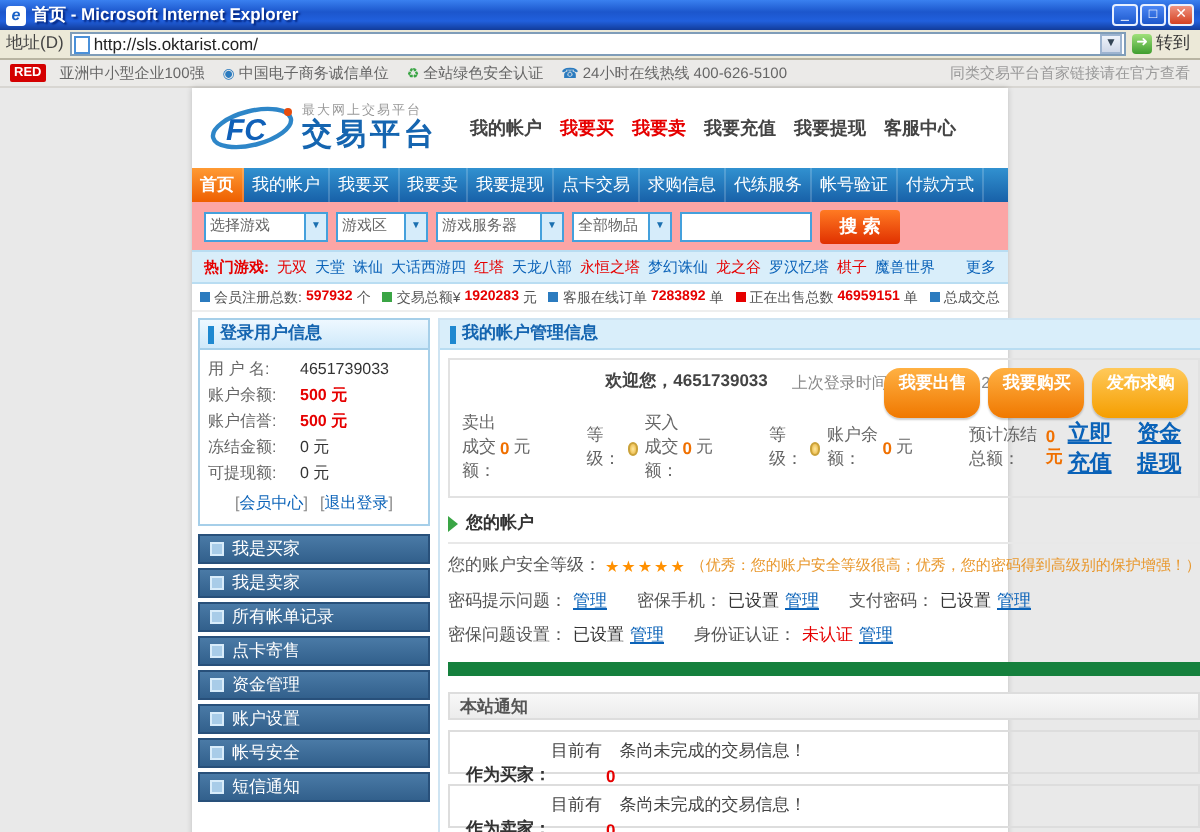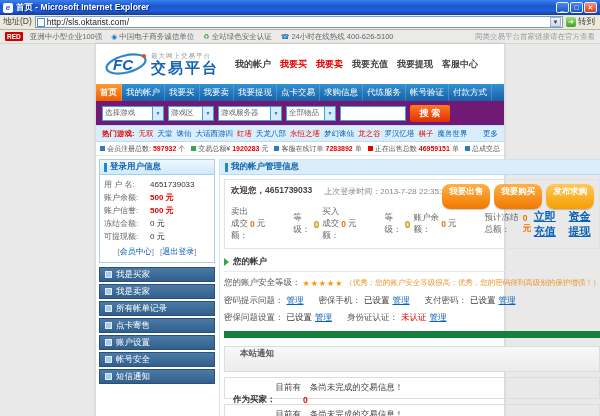--- a/index.html
+++ b/index.html
@@ -47,21 +47,21 @@
 .tagline{font-size:6.5px;color:#999;letter-spacing:1px;}
 .brand{font-size:15px;font-weight:bold;color:#1565b0;letter-spacing:2px;}
 .headnav{display:flex;gap:9px;margin-left:16px;font-size:9px;font-weight:bold;}
 .hnav{color:#444;cursor:pointer;white-space:nowrap;}
 .hnav.hl{color:#e60000;}
 
 .mainnav{height:17px;flex:none;display:flex;background:linear-gradient(#3191d0,#1861a8);overflow:hidden;}
 .tab{color:#fff;font-size:8.5px;line-height:17px;padding:0 4px;border-right:1px solid rgba(255,255,255,.18);cursor:pointer;white-space:nowrap;}
 .tab.active{background:linear-gradient(#ff9a33,#ee5f00);font-weight:bold;}
 
-.searchrow{height:24px;flex:none;display:flex;align-items:center;gap:4px;padding:8px 6px;background:#701a75;}
+.searchrow{height:24px;flex:none;display:flex;align-items:center;gap:4px;padding:8px 6px;background:#fca5a5;}
 .selects{display:flex;gap:4px;}
 .sel{height:15px;border:1px solid #44a0dc;display:flex;align-items:center;font-size:7.5px;color:#666;cursor:pointer;background:#fff;}
 .sel-txt{flex:1;padding:0 2px;white-space:nowrap;overflow:hidden;}
 .sel-arr{width:11px;height:13px;background:#d6ecfa;border-left:1px solid #44a0dc;color:#1a6fb0;font-size:5px;line-height:13px;text-align:center;font-style:normal;flex:none;}
 .kw{width:66px;height:15px;border:1px solid #44a0dc;font-size:8px;padding:0 2px;outline:none;font-family:inherit;}
 .searchbtn{width:40px;height:17px;background:linear-gradient(#ff7a22,#e03000);color:#fff;font-size:9px;font-weight:bold;text-align:center;line-height:17px;border-radius:2px;cursor:pointer;flex:none;}
 
 .hotrow{height:17px;flex:none;background:#d9eefa;border-top:1px solid #b9ddf2;border-bottom:1px solid #b9ddf2;display:flex;align-items:center;gap:4px;padding:0 6px;font-size:7.5px;white-space:nowrap;overflow:hidden;}
 .hotlabel{color:#e60000;font-weight:bold;flex:none;}
 .games{display:flex;gap:4px;}
@@ -89,21 +89,21 @@
 .slink{color:#0a62b8;cursor:pointer;}
 .slink::before{content:"[";color:#888;}
 .slink::after{content:"]";color:#888;}
 .smenu{margin-top:4px;}
 .mitem{height:15px;margin-bottom:2px;background:linear-gradient(#4a7aa6,#32608c);border:1px solid #28507a;display:flex;align-items:center;gap:4px;padding:0 5px;color:#fff;font-size:8.5px;cursor:pointer;}
 .micon{width:7px;height:7px;background:#a8cce8;border:1px solid #d8ecfa;flex:none;}
 
 .mainarea{flex:1;border:1px solid #cfe4f2;padding-bottom:4px;display:flex;flex-direction:column;}
 .mtitle{height:15px;background:#d9eefa;border-bottom:1px solid #b9ddf2;display:flex;align-items:center;gap:3px;padding:0 5px;color:#1565b0;font-weight:bold;font-size:8.5px;flex:none;}
 .welcome{margin:4px 4px 0;border:1px solid #e2e2e2;padding:5px 6px 6px;position:relative;font-size:8.5px;}
-.greetrow{display:flex;align-items:center;gap:12px;}
+.greetrow{display:flex;align-items:center;gap:12px;justify-content:center;}
 .greet{color:#444;font-weight:bold;}
 .lastlogin{color:#888;font-size:8px;}
 .wbtns{position:absolute;top:4px;right:5px;display:flex;gap:4px;}
 .obtn{height:25px;line-height:15px;padding:0 7px;border-radius:8px;background:linear-gradient(#ffb143,#f07800);color:#fff;font-weight:bold;font-size:8.5px;cursor:pointer;white-space:nowrap;box-shadow:0 1px 1px rgba(0,0,0,.2);}
 .obtn.alt{background:linear-gradient(#ffc95a,#f59e00);}
 .wrows{margin-top:9px;display:flex;flex-direction:row;gap:3px;color:#666;}
 .wrow{display:flex;align-items:center;}
 .orange{color:#f07000;padding:0 2px;font-weight:bold;}
 .extra{margin-left:28px;display:flex;align-items:center;gap:2px;}
 .medal{width:7px;height:7px;border-radius:50%;background:radial-gradient(#ffe9a0,#e8b23c);border:1px solid #caa23a;display:inline-block;}
@@ -116,21 +116,21 @@
 .secline{margin-top:5px;display:flex;align-items:center;gap:2px;color:#555;white-space:nowrap;overflow:hidden;}
 .stars{color:#ff9000;font-size:8px;letter-spacing:1px;}
 .secnote{color:#e8972c;font-size:7.5px;}
 .secrows{margin-top:6px;display:flex;flex-direction:column;gap:5px;padding-bottom:7px;border-bottom:7px solid #15803d;}
 .arow{display:flex;gap:15px;color:#555;}
 .aitem{display:flex;gap:3px;align-items:center;}
 .okst{color:#333;}
 .warn{color:#e60000;}
 .manage{color:#0a62b8;text-decoration:underline;cursor:pointer;}
 
-.nothead{margin:8px 4px 0;height:26px;line-height:13px;background:linear-gradient(#f8f8f8,#ececec);border:1px solid #ddd;padding:0 15px;font-weight:bold;font-size:8.5px;color:#555;}
+.nothead{margin:8px 4px 0;height:14px;line-height:13px;background:linear-gradient(#f8f8f8,#ececec);border:1px solid #ddd;padding:0 5px;font-weight:bold;font-size:8.5px;color:#555;}
 .nbox{margin:5px 4px 0;border:1px solid #ddd;height:22px;display:flex;align-items:center;padding:0 8px;font-size:8.5px;color:#444;}
 .nbox b{color:#333;margin-top:24px;}
 .nbox .red{color:#e60000;padding:0 2px;}
 </style>
 </head>
 <body>
 
 <div class="window">
 
   <div class="titlebar">
@@ -341,20 +341,24 @@
               <div class="mitem">
                 <i class="micon"></i>
                 <span>所有帐单记录</span>
               </div>
               <div class="mitem">
                 <i class="micon"></i>
                 <span>点卡寄售</span>
               </div>
               <div class="mitem">
                 <i class="micon"></i>
+                <span>资金管理</span>
+              </div>
+              <div class="mitem">
+                <i class="micon"></i>
                 <span>账户设置</span>
               </div>
               <div class="mitem">
                 <i class="micon"></i>
                 <span>帐号安全</span>
               </div>
               <div class="mitem">
                 <i class="micon"></i>
                 <span>短信通知</span>
               </div>

